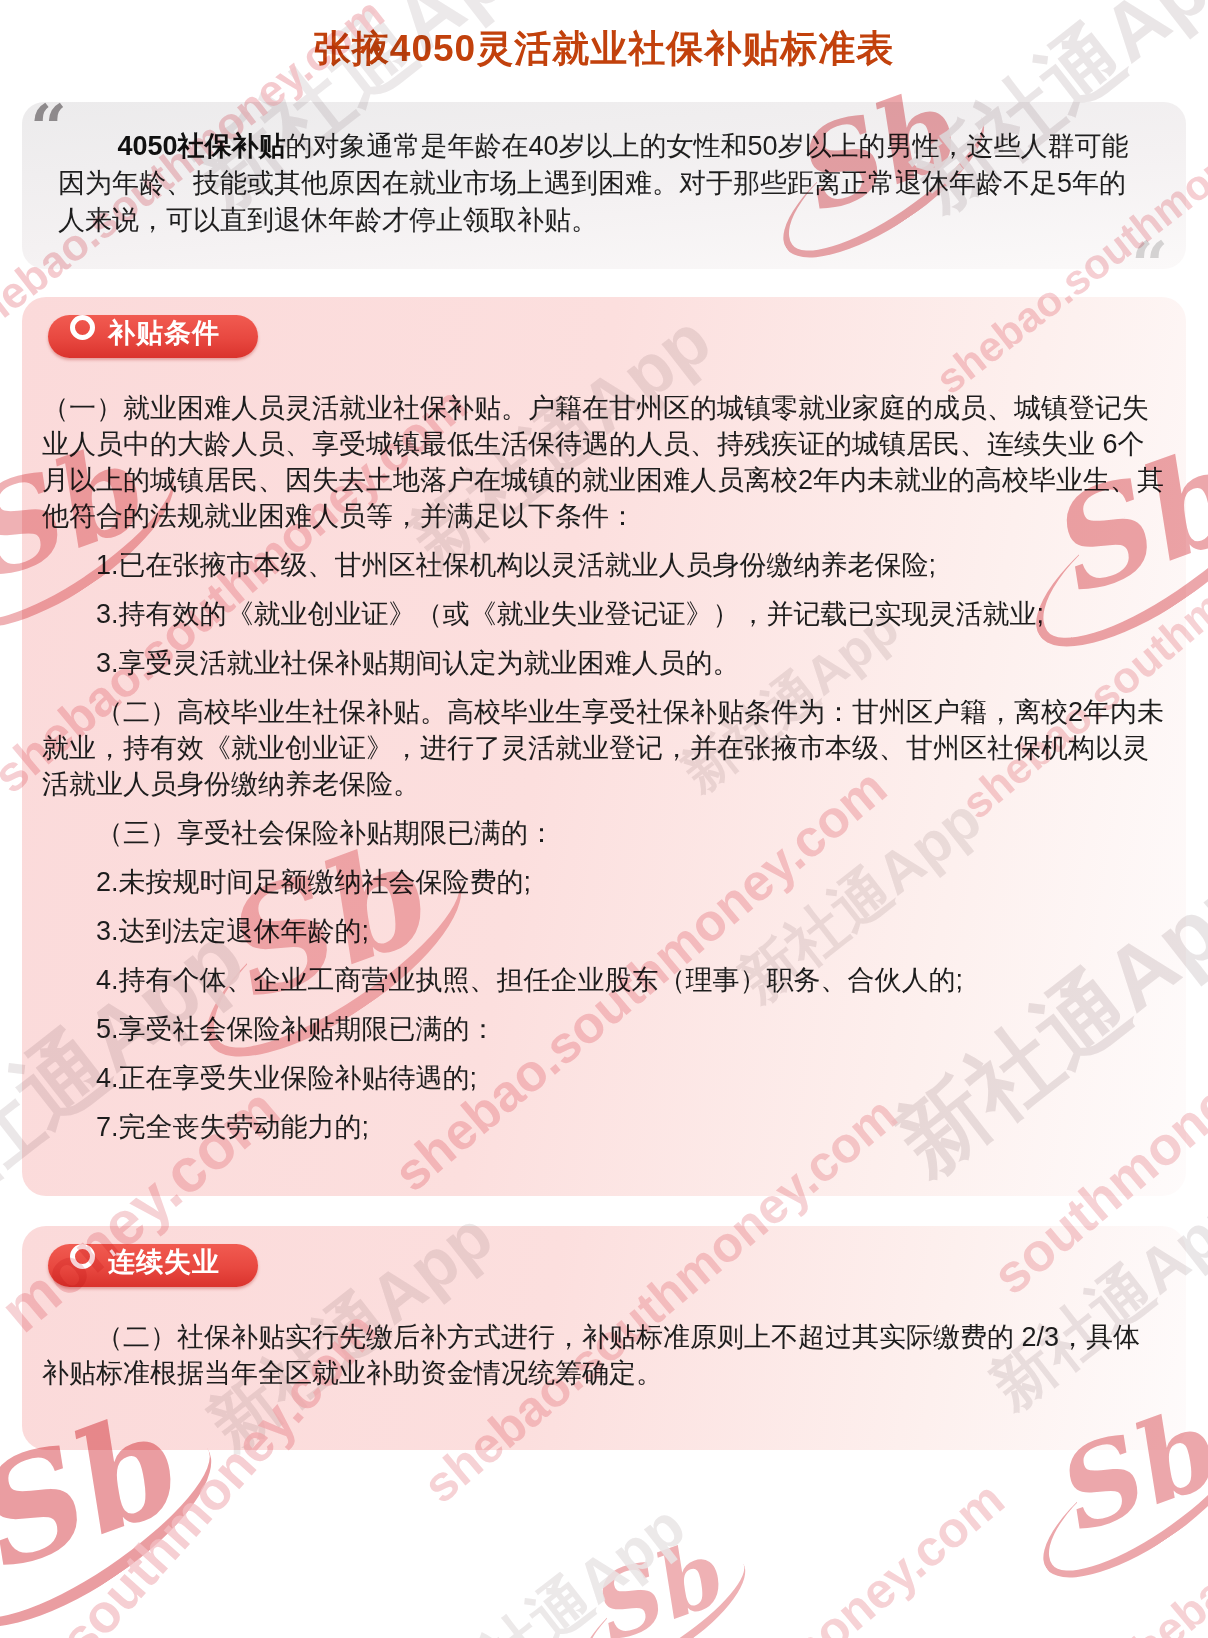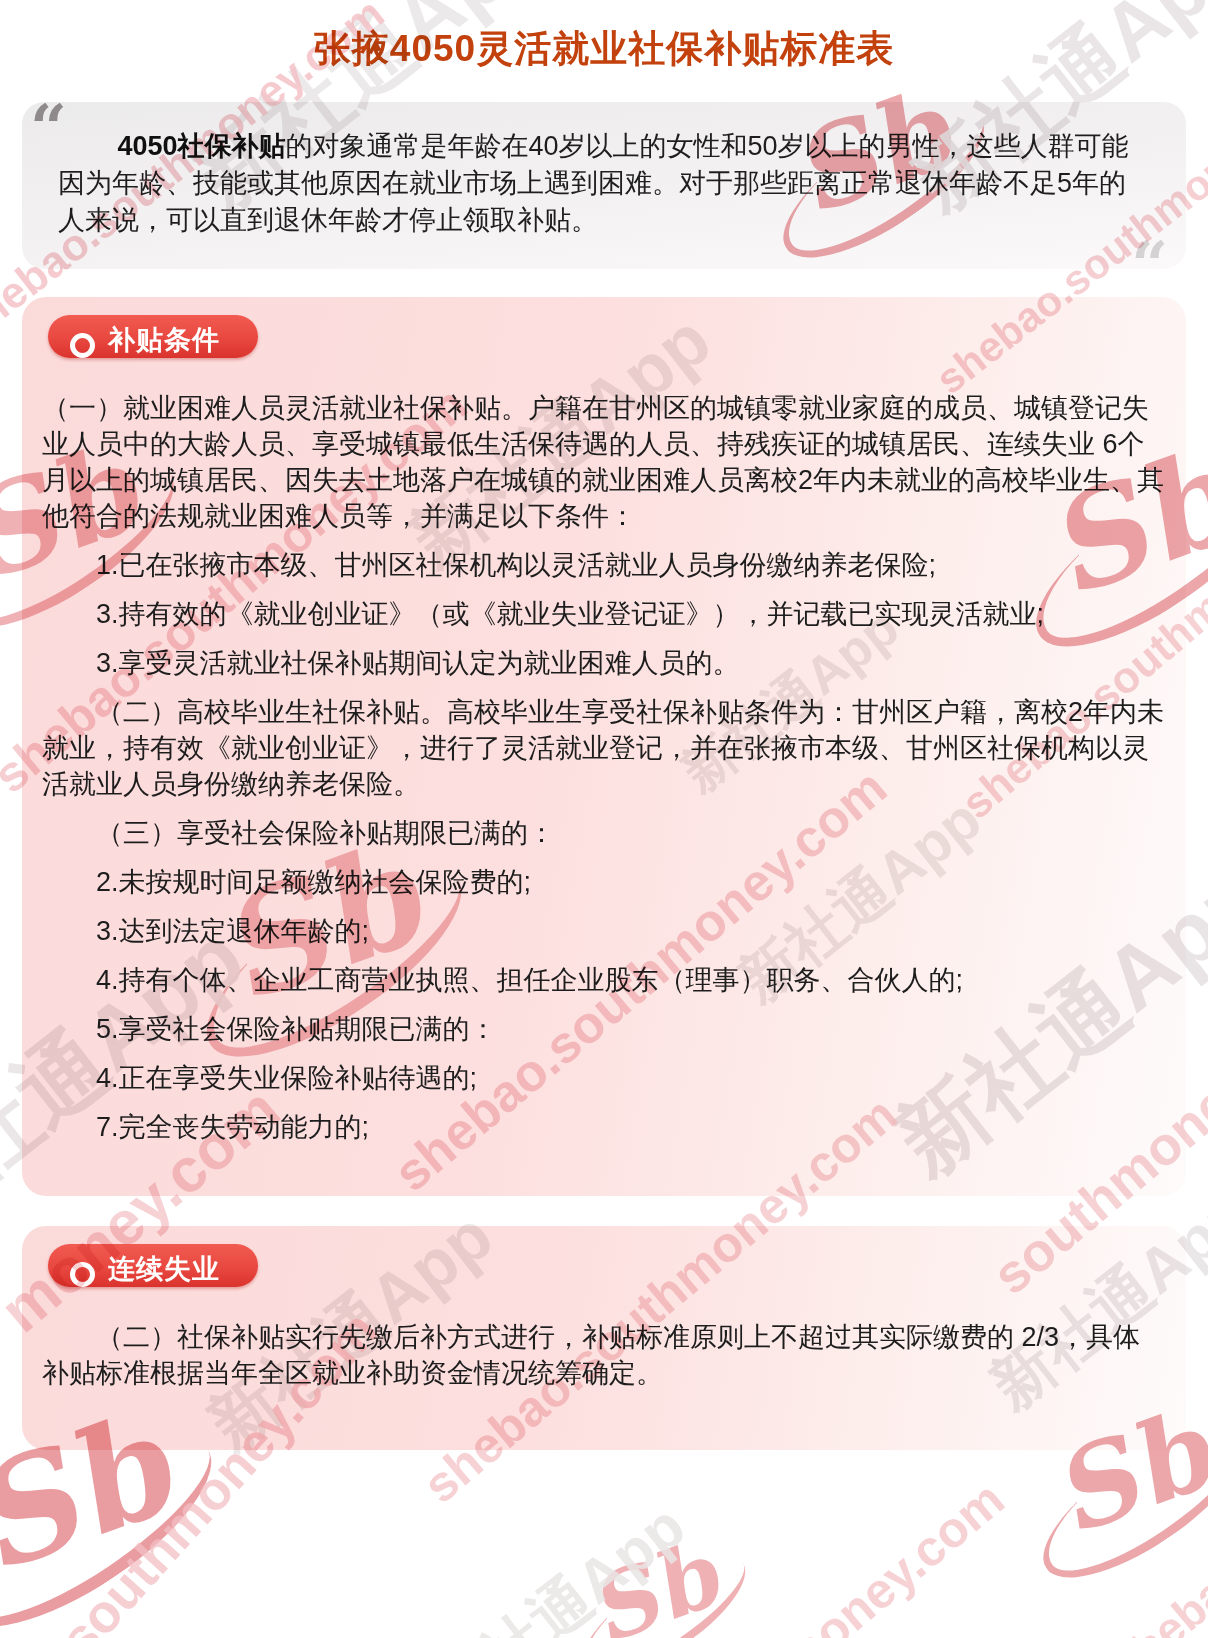--- a/index.html
+++ b/index.html
@@ -29,21 +29,21 @@
   .quote.close{right:18px;bottom:-28px;color:#d4d2d2;}
   
   .panel{
     position:relative;margin:28px 22px 0;border-radius:24px;
     background:linear-gradient(100deg,#fbdada 0%,#fcdfde 45%,#fdf0ee 78%,#fefbfb 100%);
     padding:16px 20px 38px;box-sizing:border-box;
   }
   .panel.second{margin-top:30px;padding-bottom:46px;}
   
   .badge{
-    display:inline-flex;align-items:flex-end;gap:13px;
+    display:inline-flex;align-items:flex-start;gap:13px;
     height:43px;border-radius:22px;padding:0 38px 0 22px;margin:2px 0 8px 6px;
     background:linear-gradient(180deg,#f15b51 0%,#e84840 55%,#da332d 100%);
     box-shadow:0 2px 3px rgba(180,40,35,.35);
   }
   .badge .ring{
     width:15px;height:15px;border:5px solid #ffffff;border-radius:50%;
     box-sizing:content-box;display:inline-block;
   }
   .badge .label{color:#ffffff;font-size:27px;font-weight:700;letter-spacing:1px;}
   

